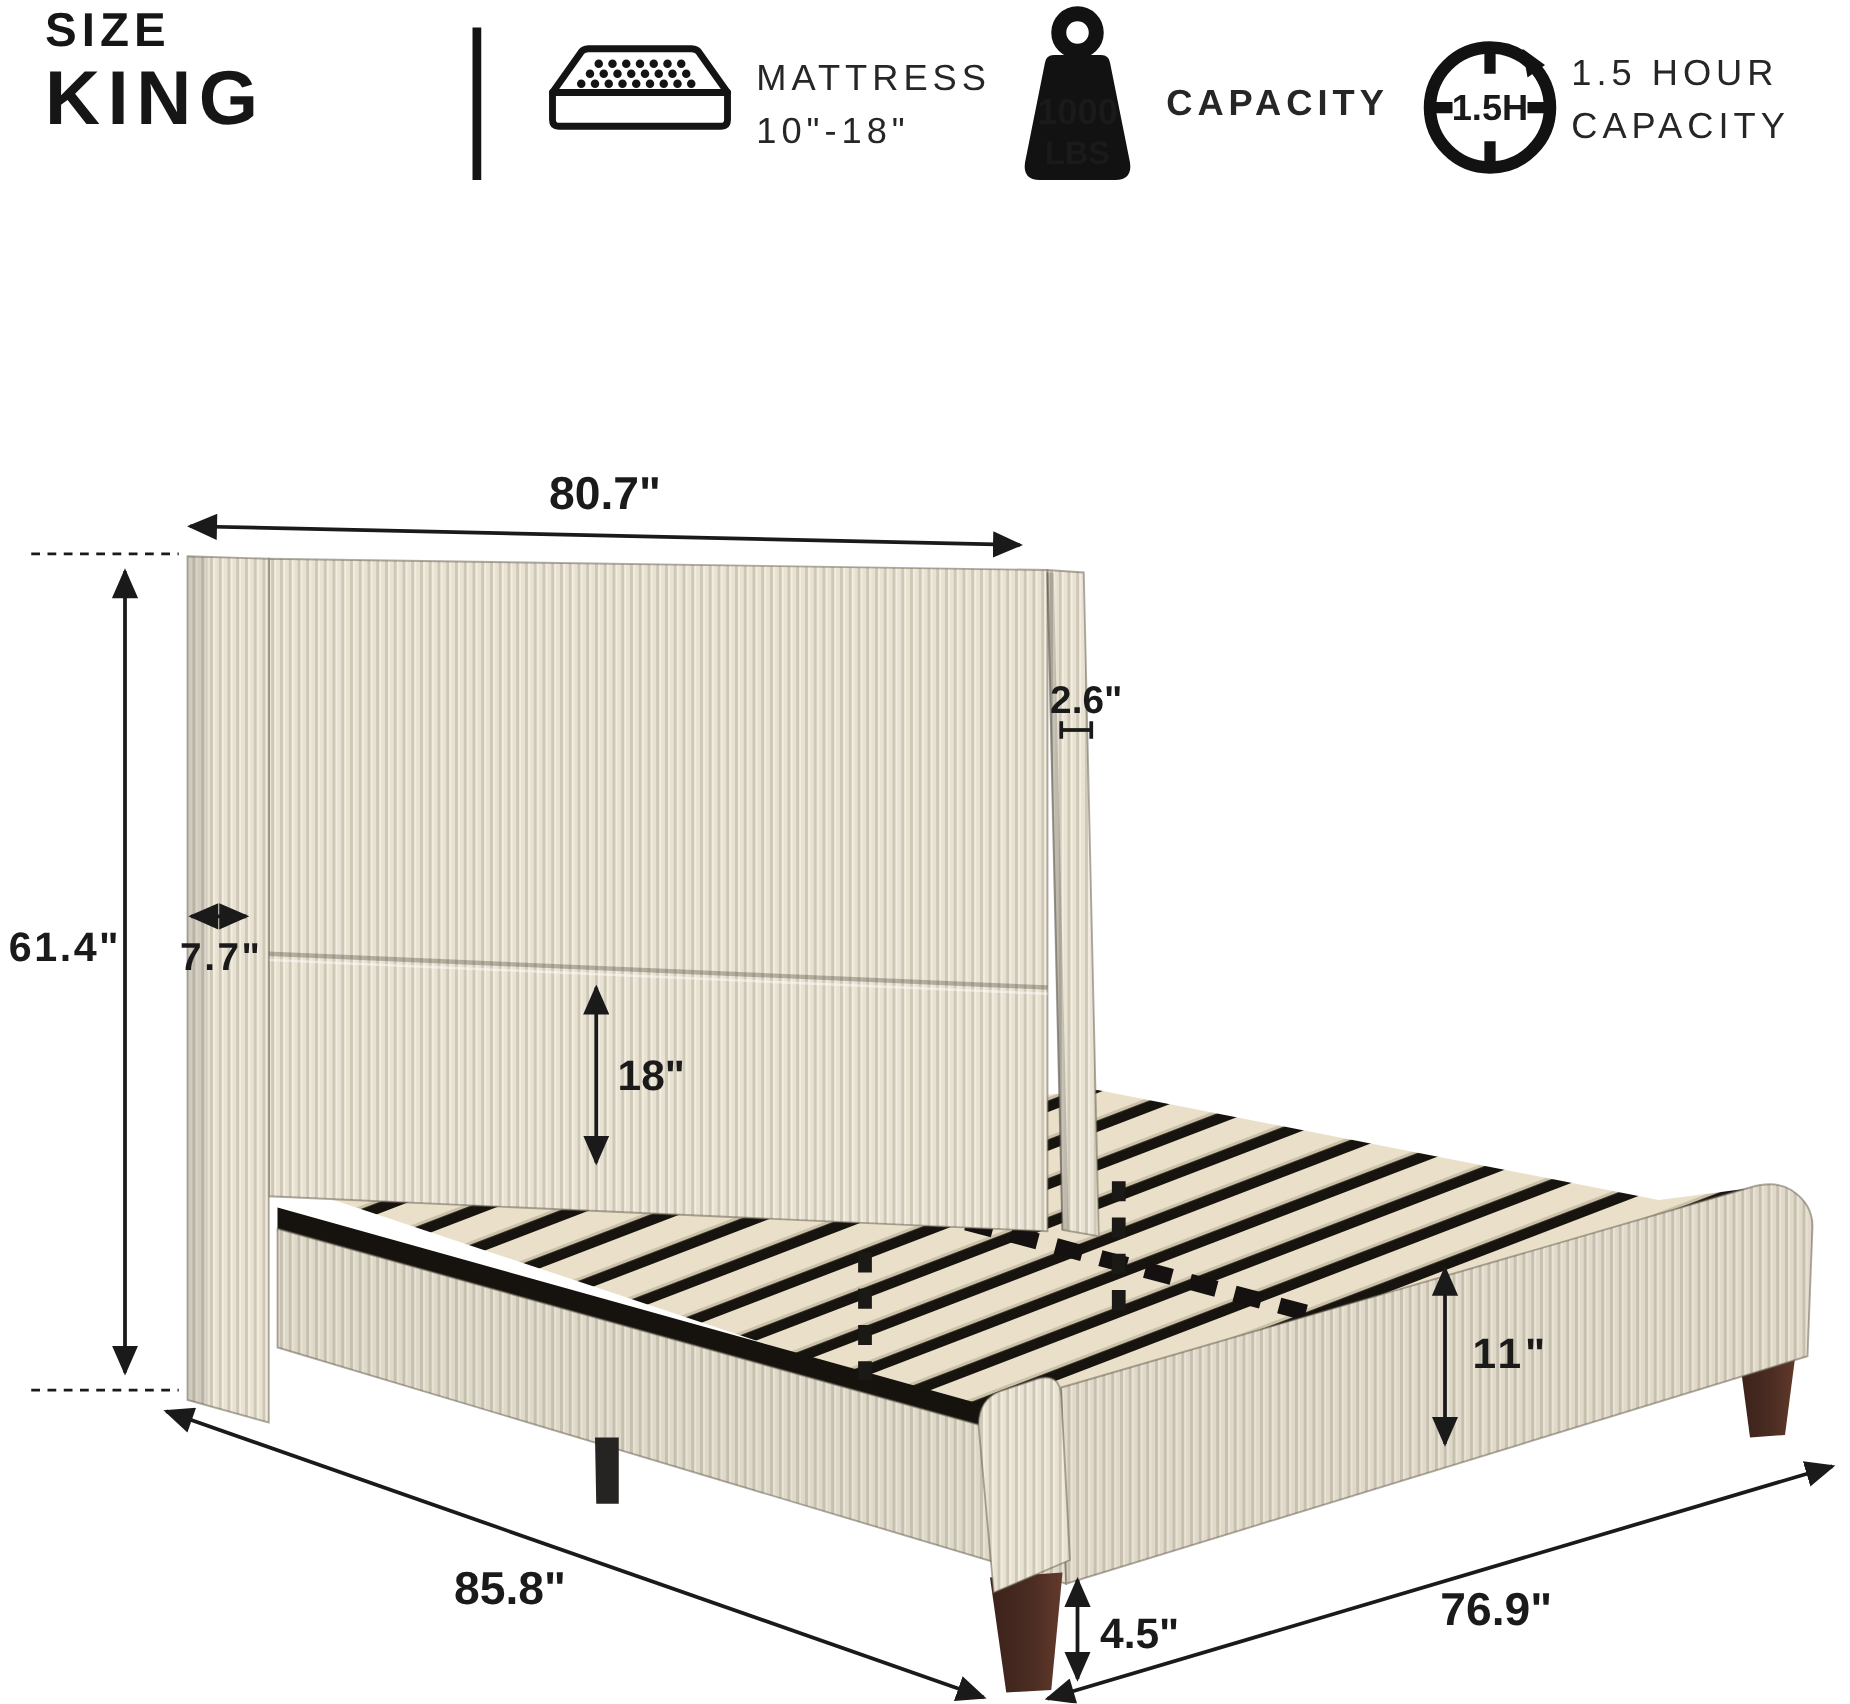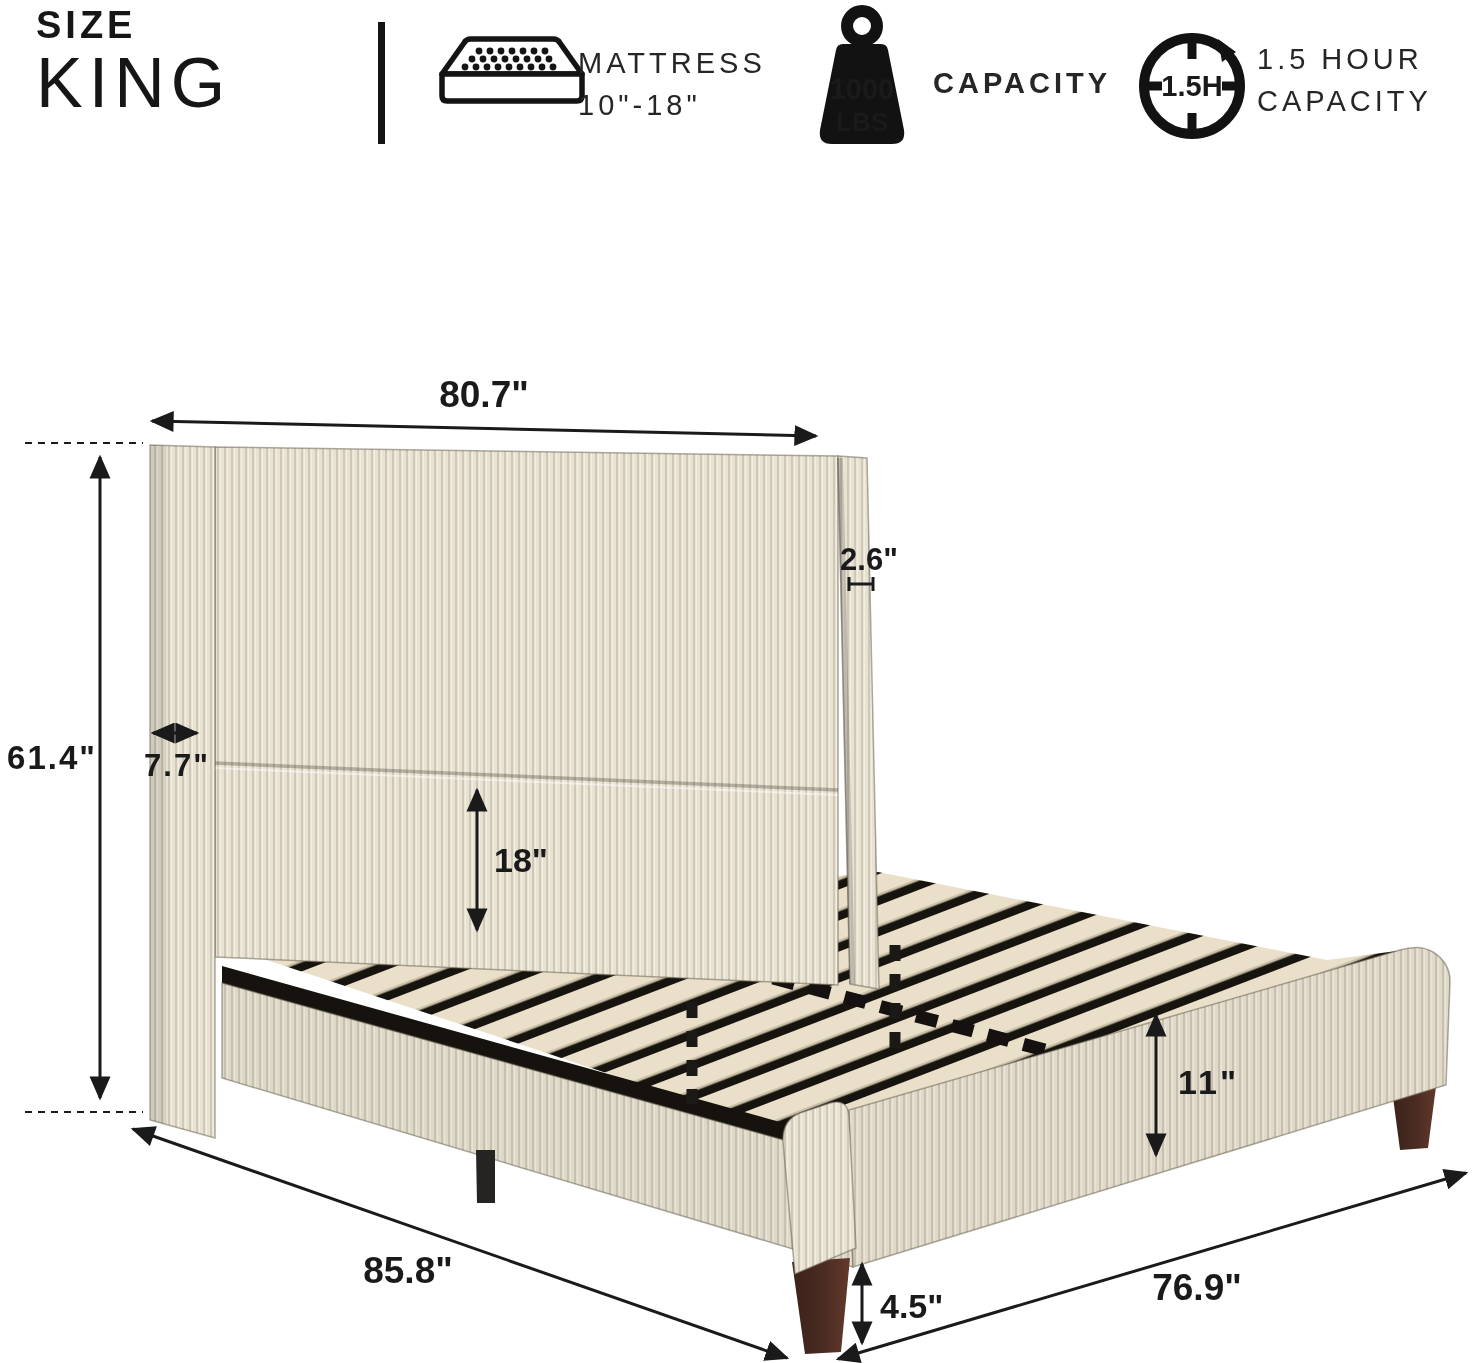--- a/index.html
+++ b/index.html
@@ -3,25 +3,25 @@
 <meta charset="utf-8">
 <style>
   html,body{margin:0;padding:0;background:#ffffff;}
   body{width:1480px;height:1363px;font-family:"Liberation Sans",sans-serif;}
   .stage{position:relative;width:1480px;height:1363px;background:#fff;overflow:hidden;}
 
   
   .hdr{position:absolute;left:0;top:0;width:1480px;height:175px;margin-left:12px;}
   .size-block{position:absolute;left:24px;top:6px;color:#161616;}
   .size-label{font-size:38px;font-weight:700;letter-spacing:4px;line-height:1;}
-  .size-value{font-size:70px;font-weight:400;letter-spacing:6px;line-height:1;margin-top:4px;}
+  .size-value{font-size:61px;font-weight:700;letter-spacing:6px;line-height:1;margin-top:4px;}
   .hdr-divider{position:absolute;left:366px;top:22px;width:7px;height:122px;background:#141414;}
   .feat-icon{position:absolute;}
   .feat-text{position:absolute;color:#262626;font-size:29px;letter-spacing:4px;line-height:1.45;white-space:nowrap;}
-  .ft-mattress{left:566px;top:42px;}
+  .ft-mattress{left:593px;top:42px;}
   .ft-capacity{left:921px;top:62px;font-weight:bold;}
   .ft-assembly{left:1245px;top:38px;}
 
   
   svg.diagram{position:absolute;left:0;top:0;}
   svg text{font-family:"Liberation Sans",sans-serif;font-weight:bold;fill:#1a1a1a;}
   .dim-line{stroke:#1a1a1a;stroke-width:3;fill:none;}
   .dim-dash{stroke:#1a1a1a;stroke-width:2.2;stroke-dasharray:7 6;fill:none;}
   .face-edge{stroke:rgba(110,102,86,.55);stroke-width:1.5;}
 </style>

